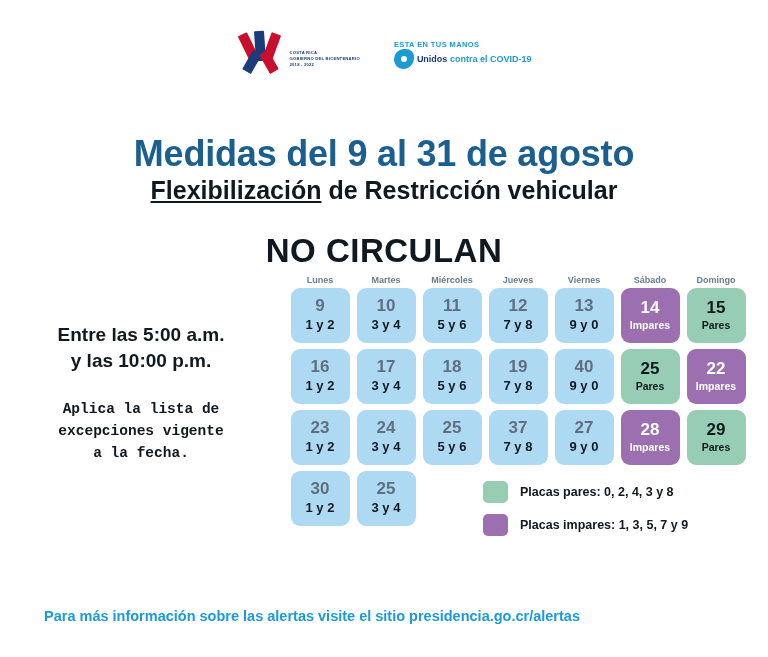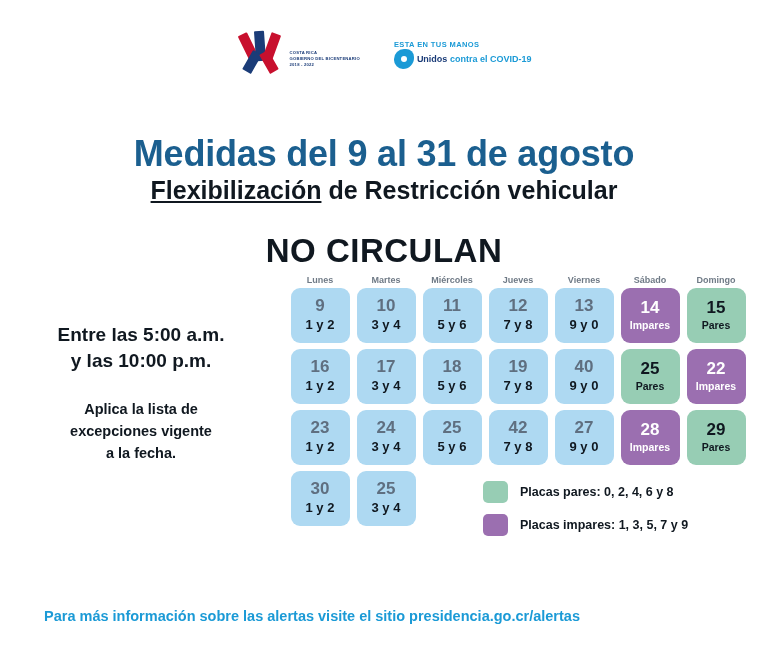--- a/index.html
+++ b/index.html
@@ -147,20 +147,21 @@
     font-weight: bold;
     color: #101820;
     line-height: 1.35;
   }
   .exceptions {
     margin-top: 26px;
     font-size: 14.5px;
     font-weight: bold;
     color: #101820;
     line-height: 1.5;
+    font-family: Liberation Mono, monospace;
   }
 
   
   .calendar {
     position: absolute;
     left: 287px;
     top: 275px;
     width: 462px;
   }
   .cal-head {
@@ -409,21 +410,21 @@
         </div>
       </div>
       <div style="display: flex; justify-content: center; align-items: flex-start;">
         <div class="cell blue">
           <div class="num">25</div>
           <div class="sub">5 y 6</div>
         </div>
       </div>
       <div style="display: flex; justify-content: center; align-items: flex-start;">
         <div class="cell blue">
-          <div class="num">42</div>
+          <div class="num">37</div>
           <div class="sub">7 y 8</div>
         </div>
       </div>
       <div style="display: flex; justify-content: center; align-items: flex-start;">
         <div class="cell blue">
           <div class="num">27</div>
           <div class="sub">9 y 0</div>
         </div>
       </div>
       <div style="display: flex; justify-content: center; align-items: flex-start;">
@@ -464,21 +465,21 @@
       </div>
       <div style="display: flex; justify-content: center; align-items: flex-start;">
         <div class="cell empty"></div>
       </div>
     </div>
 </div>
 
 <div class="legend" id="legend">
     <div class="legend-row">
       <div class="legend-swatch green"></div>
-      <div class="legend-label">Placas pares: 0, 2, 4, 6 y 8</div>
+      <div class="legend-label">Placas pares: 0, 2, 4, 3 y 8</div>
     </div>
     <div class="legend-row">
       <div class="legend-swatch purple"></div>
       <div class="legend-label">Placas impares: 1, 3, 5, 7 y 9</div>
     </div>
   </div>
 
 <div class="footer">Para más información sobre las alertas visite el sitio presidencia.go.cr/alertas</div>
 
 </body></html>

